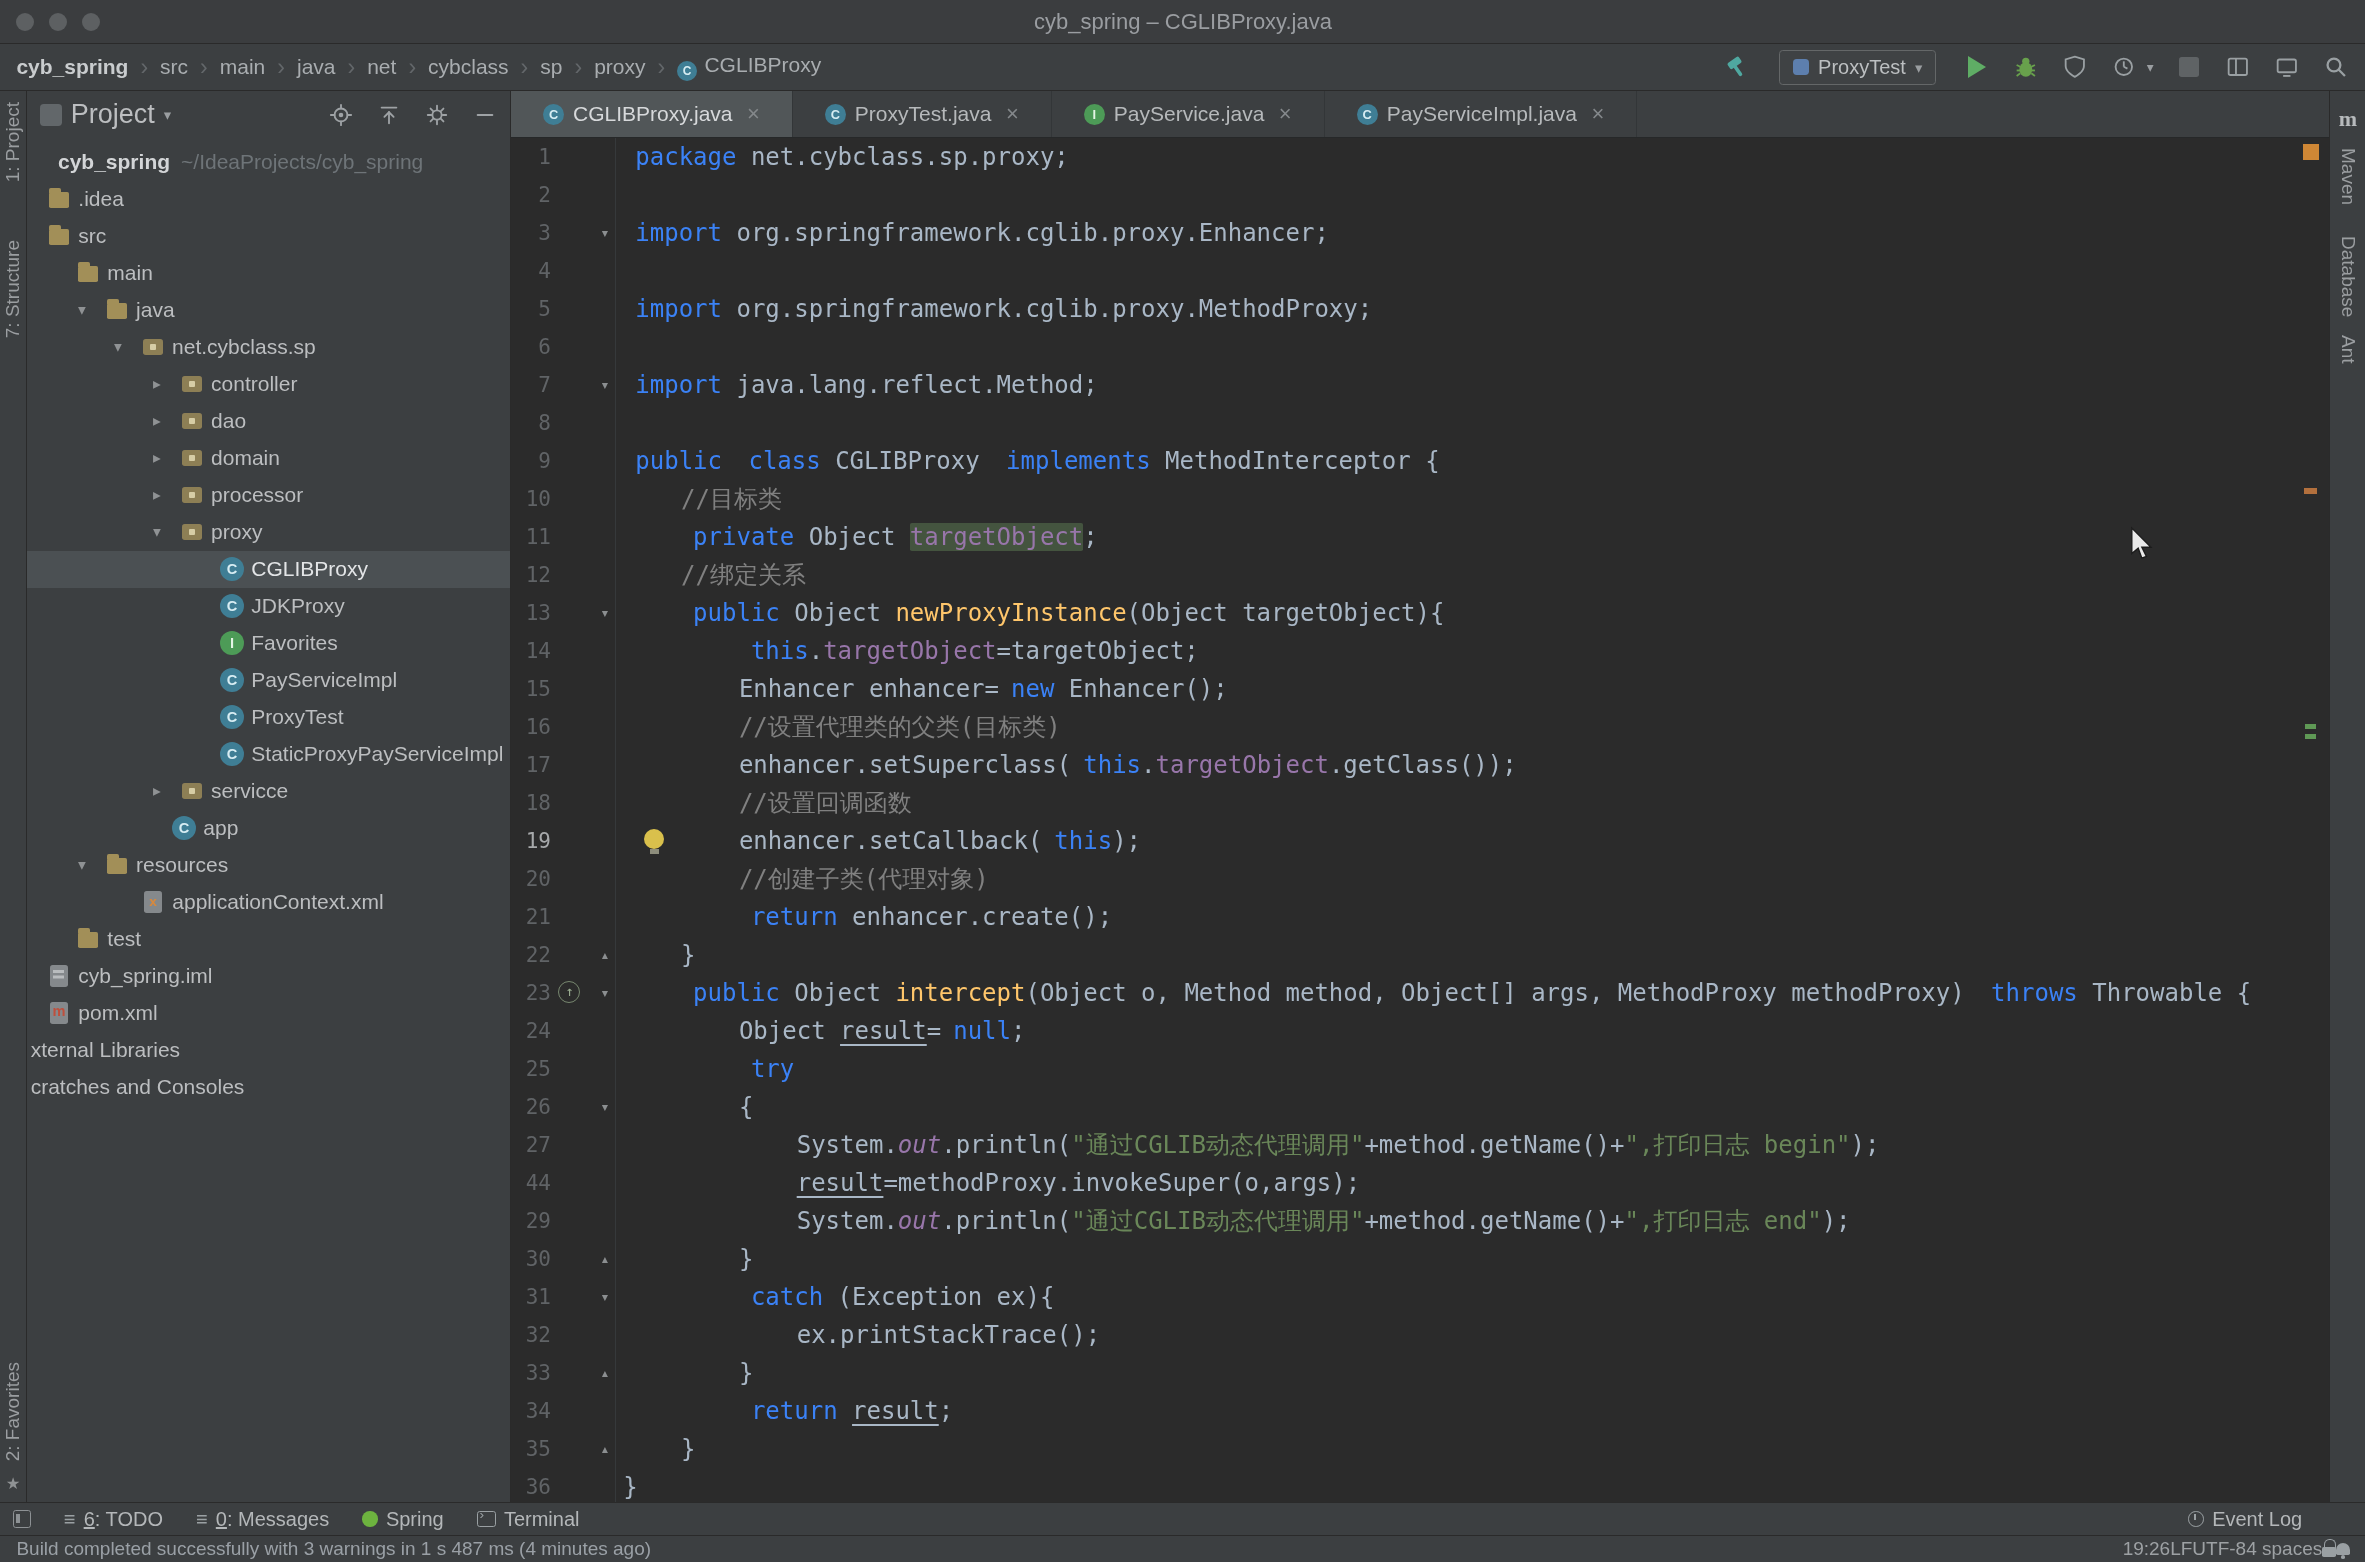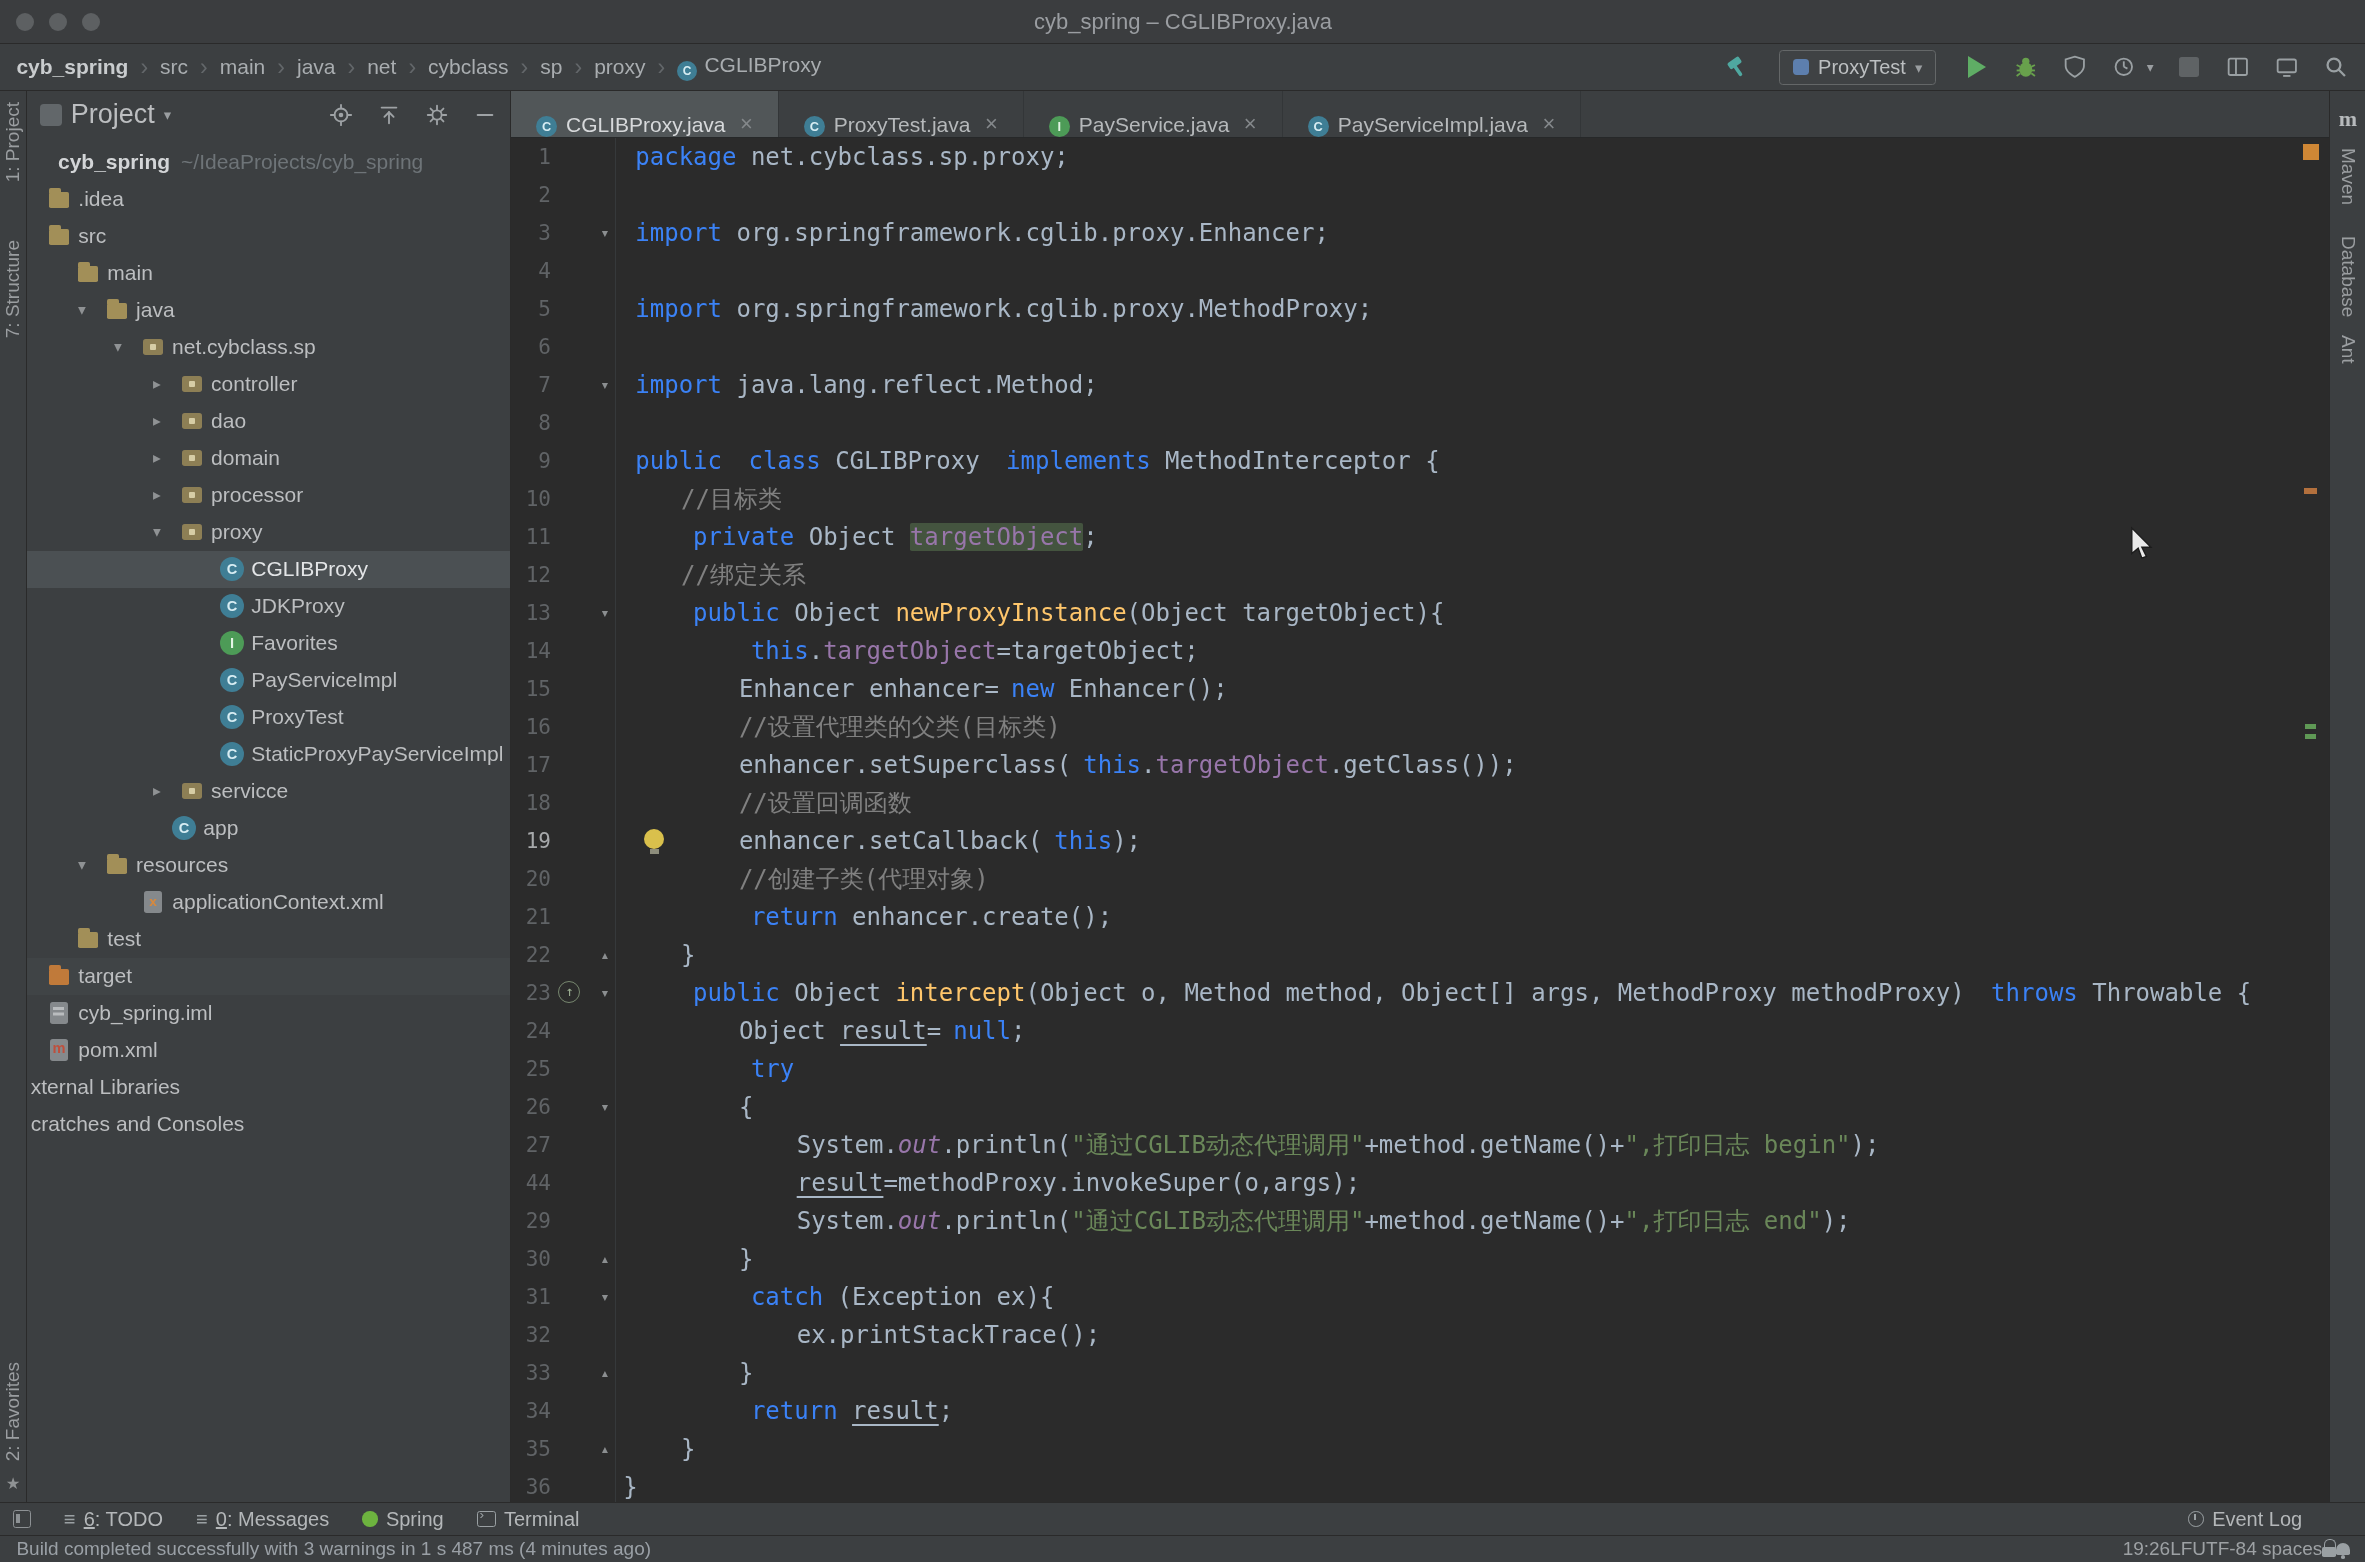--- a/index.html
+++ b/index.html
@@ -68,21 +68,21 @@
   .ti-iface { background:#4d9b57; color:#e4f5e5; }
   .ti-iface::after { content:"I"; }
   .ti-xml::after { content:"x"; position:absolute; z-index:1; color:#d9893c; font-size:13.7px; font-weight:bold; top:3.7px; }
   .ti-xml::before, .ti-file::before, .ti-maven::before { content:""; position:absolute; top:0.9px; left:2.7px; width:18px; height:22px; background:#85898c; border-radius:2.7px; }
   .ti-maven::after { content:"m"; position:absolute; z-index:1; color:#bf4f3c; font-size:14.6px; font-weight:bold; top:1.8px; }
   .ti-file::after { content:""; position:absolute; z-index:1; top:6.4px; left:6.4px; width:11px; height:2.7px; background:#b9bcbe; box-shadow:0 5.5px 0 #b9bcbe; }
 
   
   .editor-col { flex:1 1 auto; display:flex; flex-direction:column; min-width:0; background:#2b2b2b; position:relative; }
   .tabbar { flex:0 0 47px; background:#3c3f41; border-bottom:0.9px solid #262829; display:flex; align-items:stretch; }
-  .tab { display:flex; align-items:flex-end; gap:9px; padding:0 25px; font-size:21px; color:#b6b9bb; border-right:0.9px solid #333638; cursor:default; }
+  .tab { display:flex; align-items:center; gap:9px; padding:0 32px; font-size:21px; color:#b6b9bb; border-right:0.9px solid #333638; cursor:default; }
   .tab.active { background:#515658; color:#d7d9db; }
   .tab .ticn { width:21px; height:21px; margin-right:0; font-size:12.8px; }
   .tab-close { color:#84888b; font-size:22px; margin-left:5.5px; }
   .code-wrap { flex:1; overflow:hidden; font-family:"DejaVu Sans Mono", monospace; font-size:24px; }
   .cl { height:38px; display:flex; align-items:center; position:relative; }
   .ln { width:40px; text-align:right; color:#606366; font-size:21px; flex:0 0 auto; }
   .ln.caret { color:#a7a9ab; }
   .gut { width:65px; height:100%; flex:0 0 auto; position:relative; border-right:0.9px solid #36393b; display:flex; align-items:center; justify-content:flex-end; padding-right:5.5px; }
   .fold { color:#8b8e90; font-size:15.5px; }
   .ovr { position:absolute; left:7.3px; top:7.3px; width:22px; height:22px; border:1.8px solid #77876f; border-radius:50%; color:#9bae92; font-size:13.7px; line-height:18px; text-align:center; }
@@ -362,24 +362,20 @@
             <span class="tlabel">resources</span>
           </div>
           <div class="trow" style="padding-left: 114px;">
             <span class="ticn ti-xml"></span>
             <span class="tlabel">applicationContext.xml</span>
           </div>
           <div class="trow" style="padding-left: 49px;">
             <span class="ticn ti-folder"></span>
             <span class="tlabel">test</span>
           </div>
-          <div class="trow hover" style="padding-left: 20px;">
-            <span class="ticn ti-folder ex"></span>
-            <span class="tlabel">target</span>
-          </div>
           <div class="trow" style="padding-left: 20px;">
             <span class="ticn ti-file"></span>
             <span class="tlabel">cyb_spring.iml</span>
           </div>
           <div class="trow" style="padding-left: 20px;">
             <span class="ticn ti-maven"></span>
             <span class="tlabel">pom.xml</span>
           </div>
           <div class="trow" style="padding-left: 3.7px;">
             <span class="tlabel">xternal Libraries</span>

